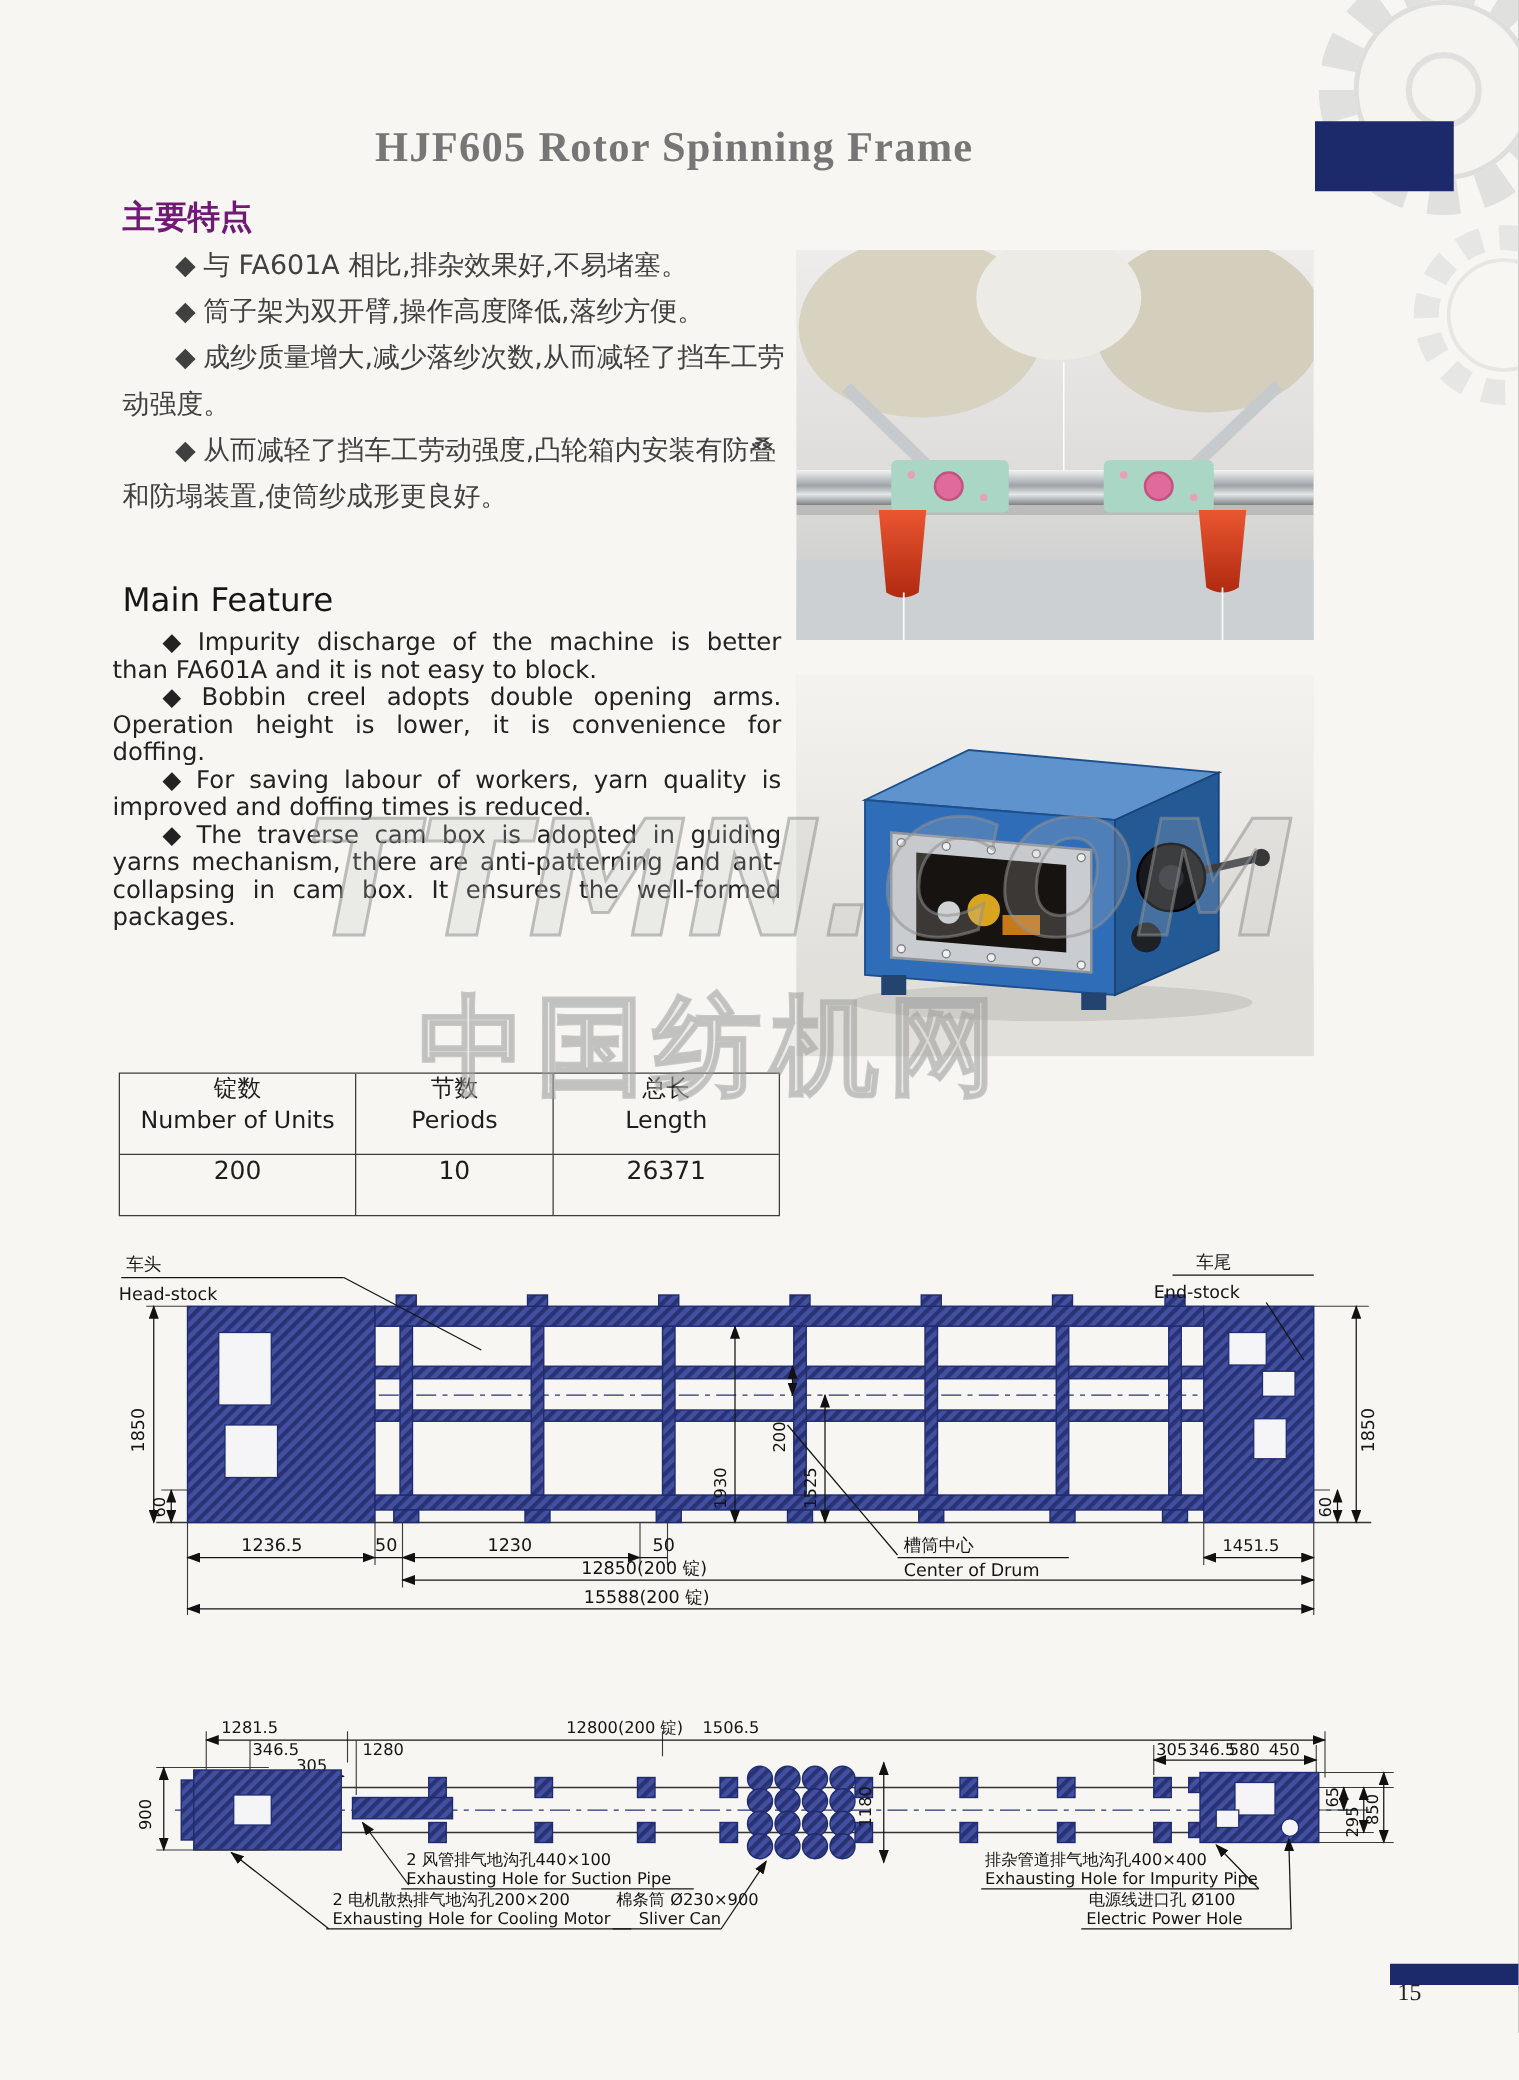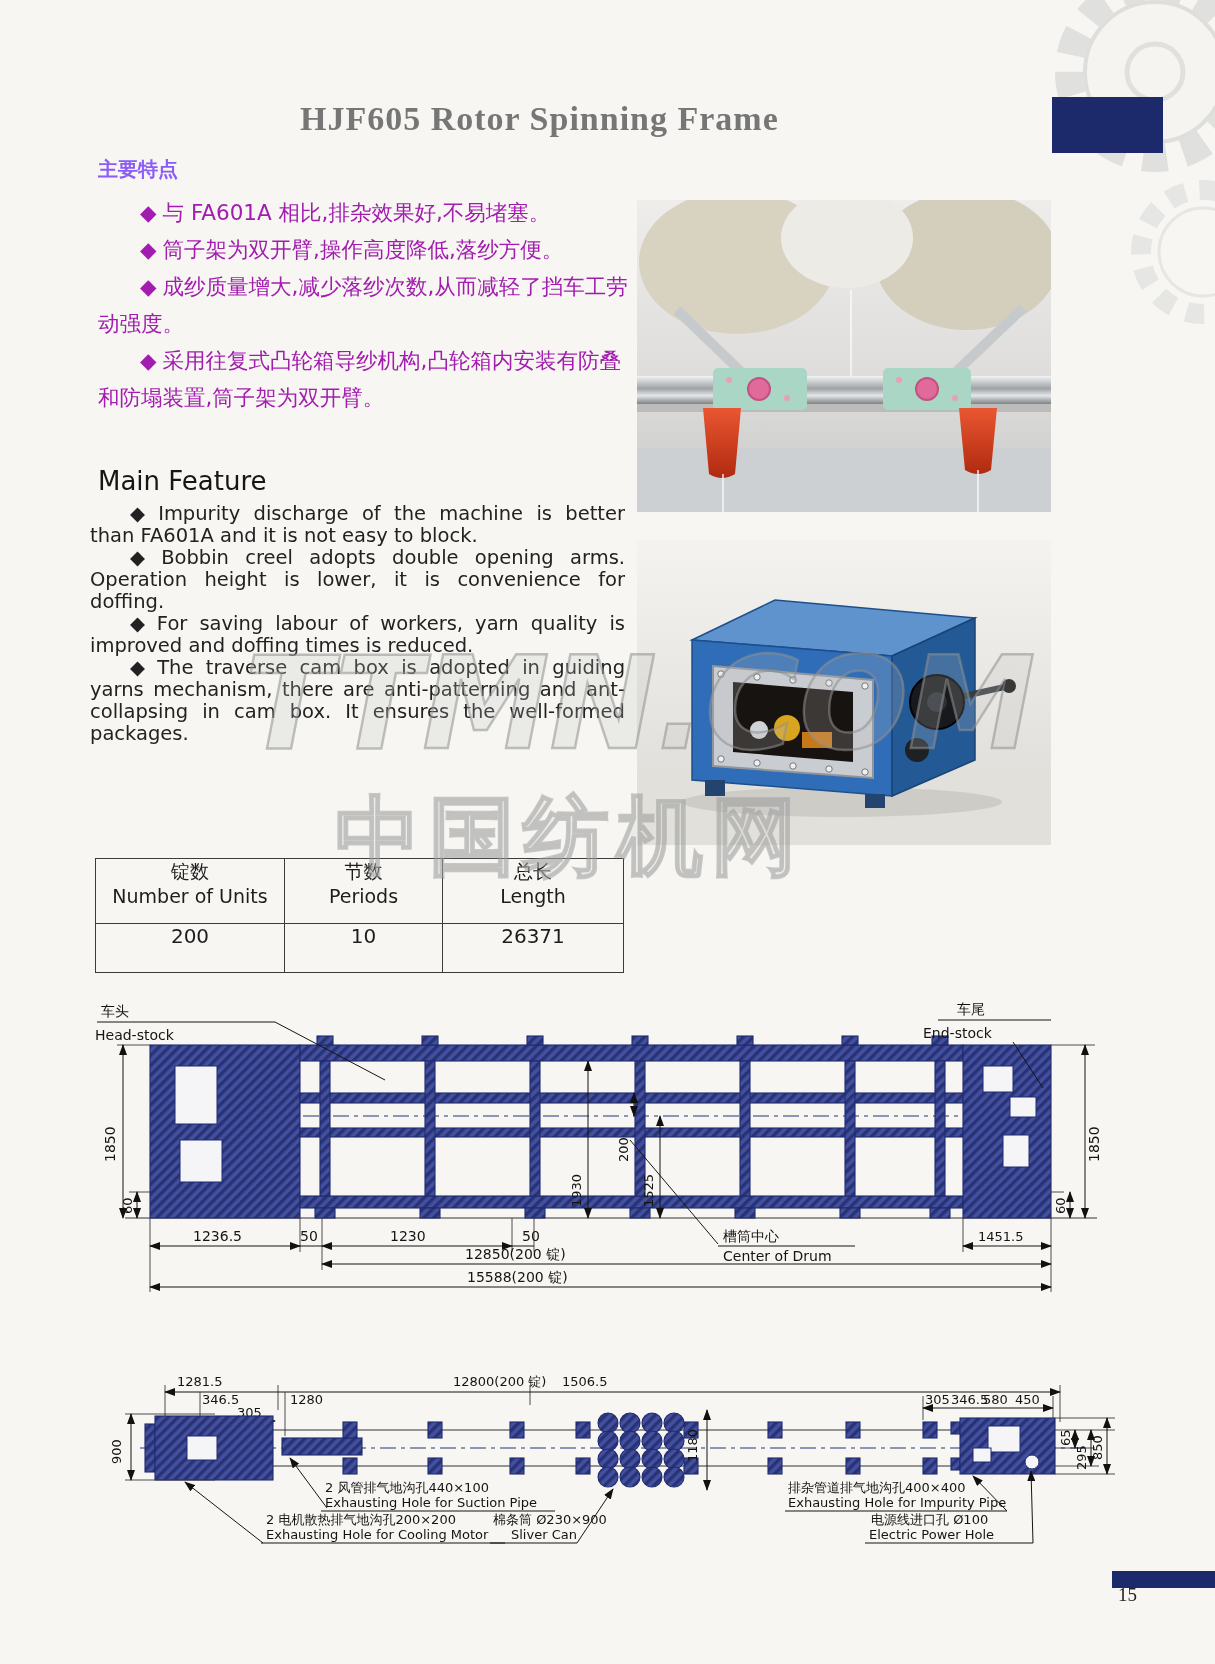--- a/index.html
+++ b/index.html
@@ -14,22 +14,22 @@
   .navy-block{position:absolute; left:1052px; top:97px; width:111px; height:56px; background:#1c2a6b; z-index:3;}
   .bottom-bar{position:absolute; left:1112px; top:1571px; width:103px; height:17px; background:#1c2a6b;}
   .page-num{position:absolute; left:1118px; top:1584px; font-family:"Liberation Serif",serif; font-size:19px; color:#222;}
 
   .title{
     position:absolute; left:300px; top:100px; width:745px; 
     font-family:"Liberation Serif",serif; font-weight:bold; font-size:34px;
     color:#767676; letter-spacing:1px; z-index:2;
   }
 
-  .cn-heading{position:absolute; left:98px; top:156px; font-size:20px; font-weight:bold; color:#8b5cf6;}
-  .cn-feats{position:absolute; left:98px; top:194px; width:535px; font-size:21.5px; line-height:37px; color:#a21caf;}
+  .cn-heading{position:absolute; left:98px; top:156px; font-size:26px; font-weight:bold; color:#701a75;}
+  .cn-feats{position:absolute; left:98px; top:194px; width:535px; font-size:21.5px; line-height:37px; color:#404040;}
   .cn-feats p{margin:0; text-indent:42px;}
 
   .en-heading{position:absolute; left:98px; top:466px; font-size:26px; font-weight:400; color:#161616;}
   .en-feats{position:absolute; left:90px; top:503px; width:535px; font-size:19.5px; line-height:22px; color:#222; text-align:justify;}
   .en-feats p{margin:0; text-indent:40px;}
   .bullet{padding-right:6px;}
 
   .photo{position:absolute; left:637px; background:#ececea; overflow:hidden; z-index:2;}
   .photo1{top:200px; width:414px; height:312px;}
   .photo2{top:540px; width:414px; height:305px;}
@@ -75,21 +75,21 @@
 
   <div class="navy-block"></div>
 
   <div class="title">HJF605 Rotor Spinning Frame</div>
 
   <div class="cn-heading">主要特点</div>
   <div class="cn-feats">
     <p><span class="bullet">◆</span><span>与 FA601A 相比,排杂效果好,不易堵塞。</span></p>
     <p><span class="bullet">◆</span><span>筒子架为双开臂,操作高度降低,落纱方便。</span></p>
     <p><span class="bullet">◆</span><span>成纱质量增大,减少落纱次数,从而减轻了挡车工劳动强度。</span></p>
-    <p><span class="bullet">◆</span><span>采用往复式凸轮箱导纱机构,凸轮箱内安装有防叠和防塌装置,筒子架为双开臂。</span></p>
+    <p><span class="bullet">◆</span><span>从而减轻了挡车工劳动强度,凸轮箱内安装有防叠和防塌装置,使筒纱成形更良好。</span></p>
   </div>
 
   <div class="en-heading">Main Feature</div>
   <div class="en-feats">
     <p><span class="bullet">◆</span><span>Impurity discharge of the machine is better than FA601A and it is not easy to block.</span></p>
     <p><span class="bullet">◆</span><span>Bobbin creel adopts double opening arms. Operation height is lower, it is convenience for doffing.</span></p>
     <p><span class="bullet">◆</span><span>For saving labour of workers,  yarn quality is improved and doffing times is reduced.</span></p>
     <p><span class="bullet">◆</span><span>The traverse cam box is adopted in guiding yarns mechanism, there are anti-patterning and ant-collapsing in cam box. It ensures the well-formed packages.</span></p>
   </div>
 

